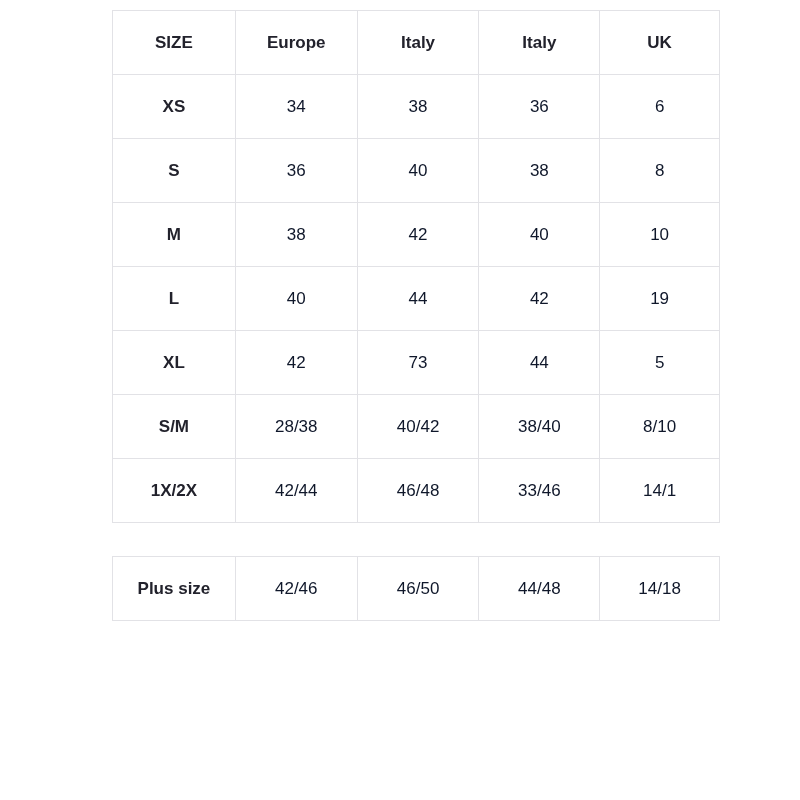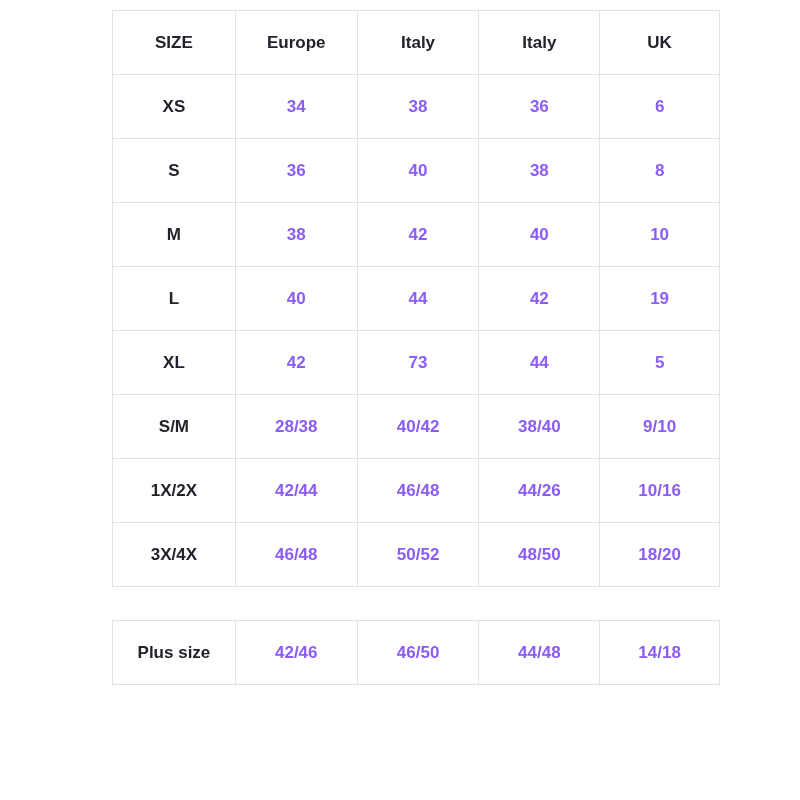--- a/index.html
+++ b/index.html
@@ -26,22 +26,22 @@
     width: 608px;
     border-collapse: collapse;
     table-layout: fixed;
   }
   table.size-table td,
   table.size-table th {
     border: 1px solid #e2e2e6;
     text-align: center;
     vertical-align: middle;
     font-size: 17px;
-    font-weight: 700;
-    color: #8b5cf6;
+    font-weight: 400;
+    color: #0f172a;
     padding: 0;
     height: 63px;
   }
   table.size-table th,
   table.size-table td.rowhead {
     font-weight: 700;
     color: #22222c;
   }
   table.size-table col.c0 { width: 117px; }
   table.size-table col.c1 { width: 116px; }
@@ -116,35 +116,28 @@
           <td>42</td>
           <td>73</td>
           <td>44</td>
           <td>5</td>
         </tr>
         <tr>
           <td class="rowhead">S/M</td>
           <td>28/38</td>
           <td>40/42</td>
           <td>38/40</td>
-          <td>9/10</td>
+          <td>8/10</td>
         </tr>
         <tr>
           <td class="rowhead">1X/2X</td>
           <td>42/44</td>
           <td>46/48</td>
-          <td>44/26</td>
-          <td>10/16</td>
-        </tr>
-        <tr>
-          <td class="rowhead">3X/4X</td>
-          <td>46/48</td>
-          <td>50/52</td>
-          <td>48/50</td>
-          <td>18/20</td>
+          <td>33/46</td>
+          <td>14/1</td>
         </tr>
       </tbody>
     </table>
   </div>
 
   <div class="gap"></div>
 
   <div>
     <table class="size-table second-table">
       <colgroup>

